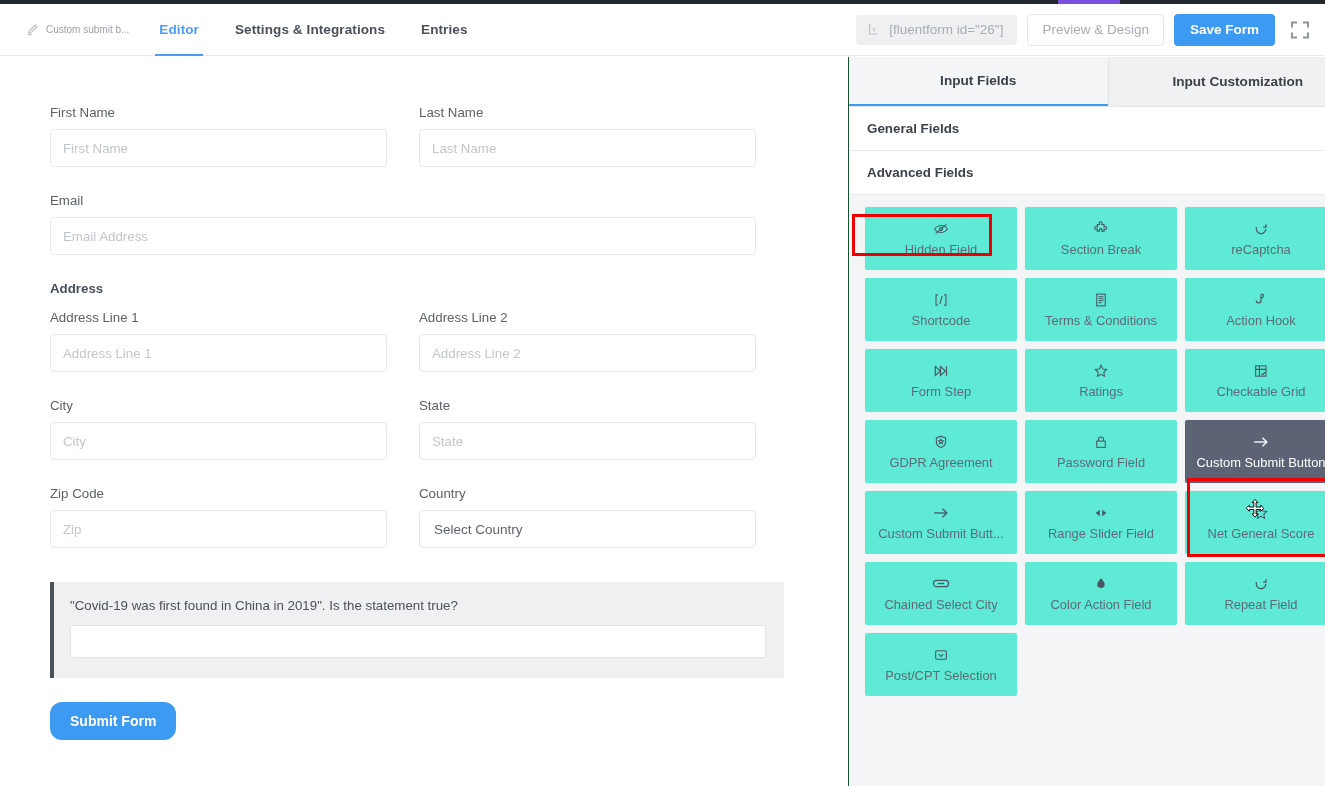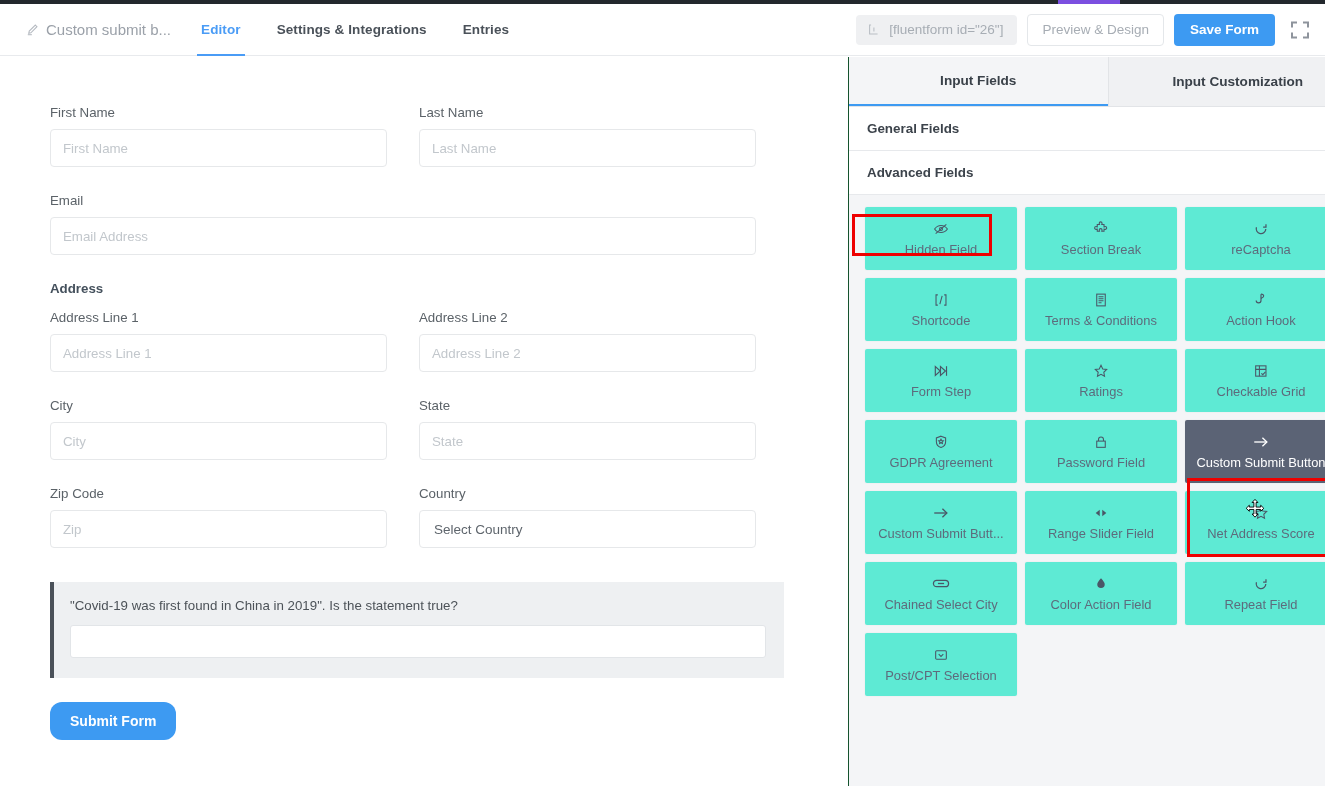--- a/index.html
+++ b/index.html
@@ -19,21 +19,21 @@
 
   
   .header {
     position: absolute; top: 4px; left: 0; width: 1325px; height: 52px;
     background: #fff; border-bottom: 1px solid #e8eaed;
     display: flex; align-items: center;
   }
   .hdr-left { display: flex; align-items: center; height: 52px; padding-left: 14px; }
   .form-title {
     display: flex; align-items: center; gap: 7px;
-    color: #9ba1a9; font-size: 15px; padding: 0 12px;
+    color: #9ba1a9; font-size: 10px; padding: 0 12px;
   }
   .pencil-ico { display:inline-block; width: 13px; height: 13px; color:#b5bac1; }
   .pencil-ico svg { display:block; }
 
   .nav-tab {
     position: relative; height: 52px; display: flex; align-items: center;
     padding: 0 18px; font-size: 13.5px; font-weight: bold; color: #4a5159;
     letter-spacing: .1px; cursor: pointer;
   }
   .nav-tab.active { color: #4a9cf6; }
@@ -448,21 +448,21 @@
         </span>
         <span class="glabel">Range Slider Field</span>
       </div>
 
       <div class="gitem">
         <span class="gico">
           <svg viewBox="0 0 18 18" width="16" height="16" fill="none" stroke="currentColor" stroke-width="1.2">
             <path d="M9 2.6l1.95 4.1 4.45.6-3.25 3.1.82 4.45L9 12.7l-3.97 2.15.82-4.45L2.6 7.3l4.45-.6z"></path>
           </svg>
         </span>
-        <span class="glabel">Net Address Score</span>
+        <span class="glabel">Net General Score</span>
       </div>
 
       <div class="gitem">
         <span class="gico">
           <svg viewBox="0 0 20 14" width="18" height="13" fill="none" stroke="currentColor" stroke-width="1.4">
             <rect x="1.6" y="3.4" width="16.8" height="7.2" rx="3.6"></rect>
               <path d="M6.6 7h6.8"></path>
           </svg>
         </span>
         <span class="glabel">Chained Select City</span>

